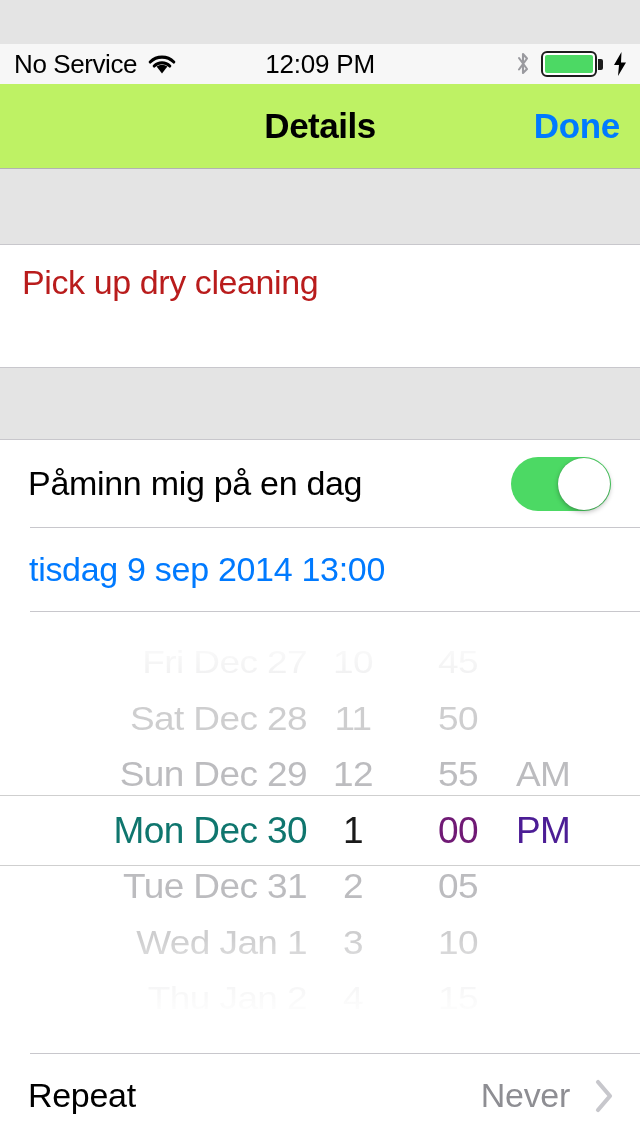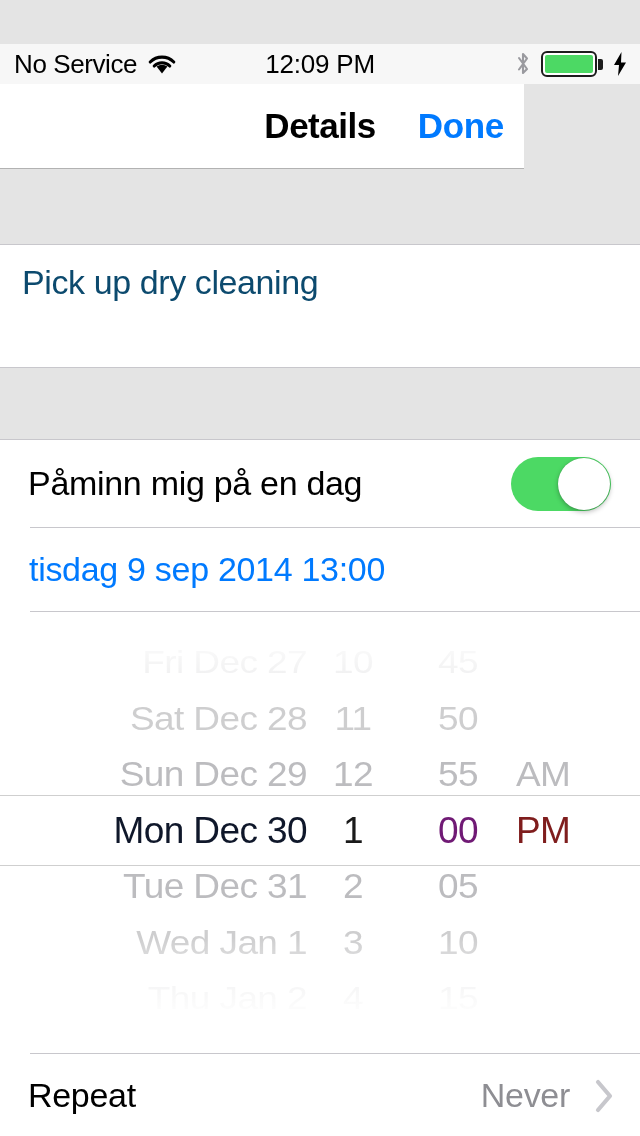--- a/index.html
+++ b/index.html
@@ -38,43 +38,43 @@
     background:#4cd964; border-radius:2px;
   }
   .battery .nub {
     position:absolute; left:57px; top:8px; width:5px; height:11px;
     background:#1c1c1c; border-radius:0 2px 2px 0;
   }
   .bolt { width:16px; height:26px; display:block; }
 
   
   .navbar {
-    position:absolute; left:0; top:40px; width:524px; height:85px;
-    background:#ffffff;
+    position:absolute; left:0; top:40px; width:640px; height:85px;
+    background:#bef264;
     border-bottom:1px solid #b2b2b2;
   }
   .nav-title {
     position:absolute; left:0; width:640px; top:0; height:84px;
     display:flex; align-items:center; justify-content:center;
     font-size:35px; font-weight:bold; color:#000; letter-spacing:-0.5px;
   }
   .nav-done {
     position:absolute; right:20px; top:0; height:84px;
     display:flex; align-items:center;
     font-size:35px; font-weight:bold; color:#007aff; letter-spacing:-0.3px;
     cursor:pointer;
   }
 
   .title-cell {
     position:absolute; left:0; top:200px; width:640px; height:124px;
     background:#fff; border-top:1px solid #c8c7cc; border-bottom:1px solid #c8c7cc;
   }
   .title-text {
     position:absolute; left:22px; top:18px;
-    font-size:34px; color:#0c4a6e; letter-spacing:-0.4px;
+    font-size:34px; color:#b91c1c; letter-spacing:-0.4px;
   }
 
   .section2 {
     position:absolute; left:0; top:395px; width:640px; height:698px;
     background:#fff; border-top:1px solid #c8c7cc; border-bottom:1px solid #c8c7cc;
   }
 
   .row-toggle {
     position:absolute; left:0; top:0; width:640px; height:87px;
   }
@@ -254,24 +254,24 @@
             <div class="c c-min" style="color: rgba(110, 110, 115, 0.34);">50</div>
             <div class="c c-ampm" style="color: rgba(110, 110, 115, 0.34);"></div>
           </div>
           <div class="prow" style="top: 134.5px; transform: scaleY(0.945);">
             <div class="c c-date" style="color: rgba(110, 110, 115, 0.46);">Sun Dec 29</div>
             <div class="c c-hour" style="color: rgba(110, 110, 115, 0.46);">12</div>
             <div class="c c-min" style="color: rgba(110, 110, 115, 0.46);">55</div>
             <div class="c c-ampm" style="color: rgba(110, 110, 115, 0.46);">AM</div>
           </div>
           <div class="prow selected" style="top: 190.5px; transform: scaleY(1);">
-            <div class="c c-date" style="color: #0f172a;">Mon Dec 30</div>
+            <div class="c c-date" style="color: #0f766e;">Mon Dec 30</div>
             <div class="c c-hour" style="color: rgb(26, 26, 26);">1</div>
             <div class="c c-min" style="color: #701a75;">00</div>
-            <div class="c c-ampm" style="color: #7f1d1d;">PM</div>
+            <div class="c c-ampm" style="color: #4c1d95;">PM</div>
           </div>
           <div class="prow" style="top: 246.5px; transform: scaleY(0.945);">
             <div class="c c-date" style="color: rgba(110, 110, 115, 0.46);">Tue Dec 31</div>
             <div class="c c-hour" style="color: rgba(110, 110, 115, 0.46);">2</div>
             <div class="c c-min" style="color: rgba(110, 110, 115, 0.46);">05</div>
             <div class="c c-ampm" style="color: rgba(110, 110, 115, 0.46);"></div>
           </div>
           <div class="prow" style="top: 302.5px; transform: scaleY(0.89);">
             <div class="c c-date" style="color: rgba(110, 110, 115, 0.34);">Wed Jan 1</div>
             <div class="c c-hour" style="color: rgba(110, 110, 115, 0.34);">3</div>

